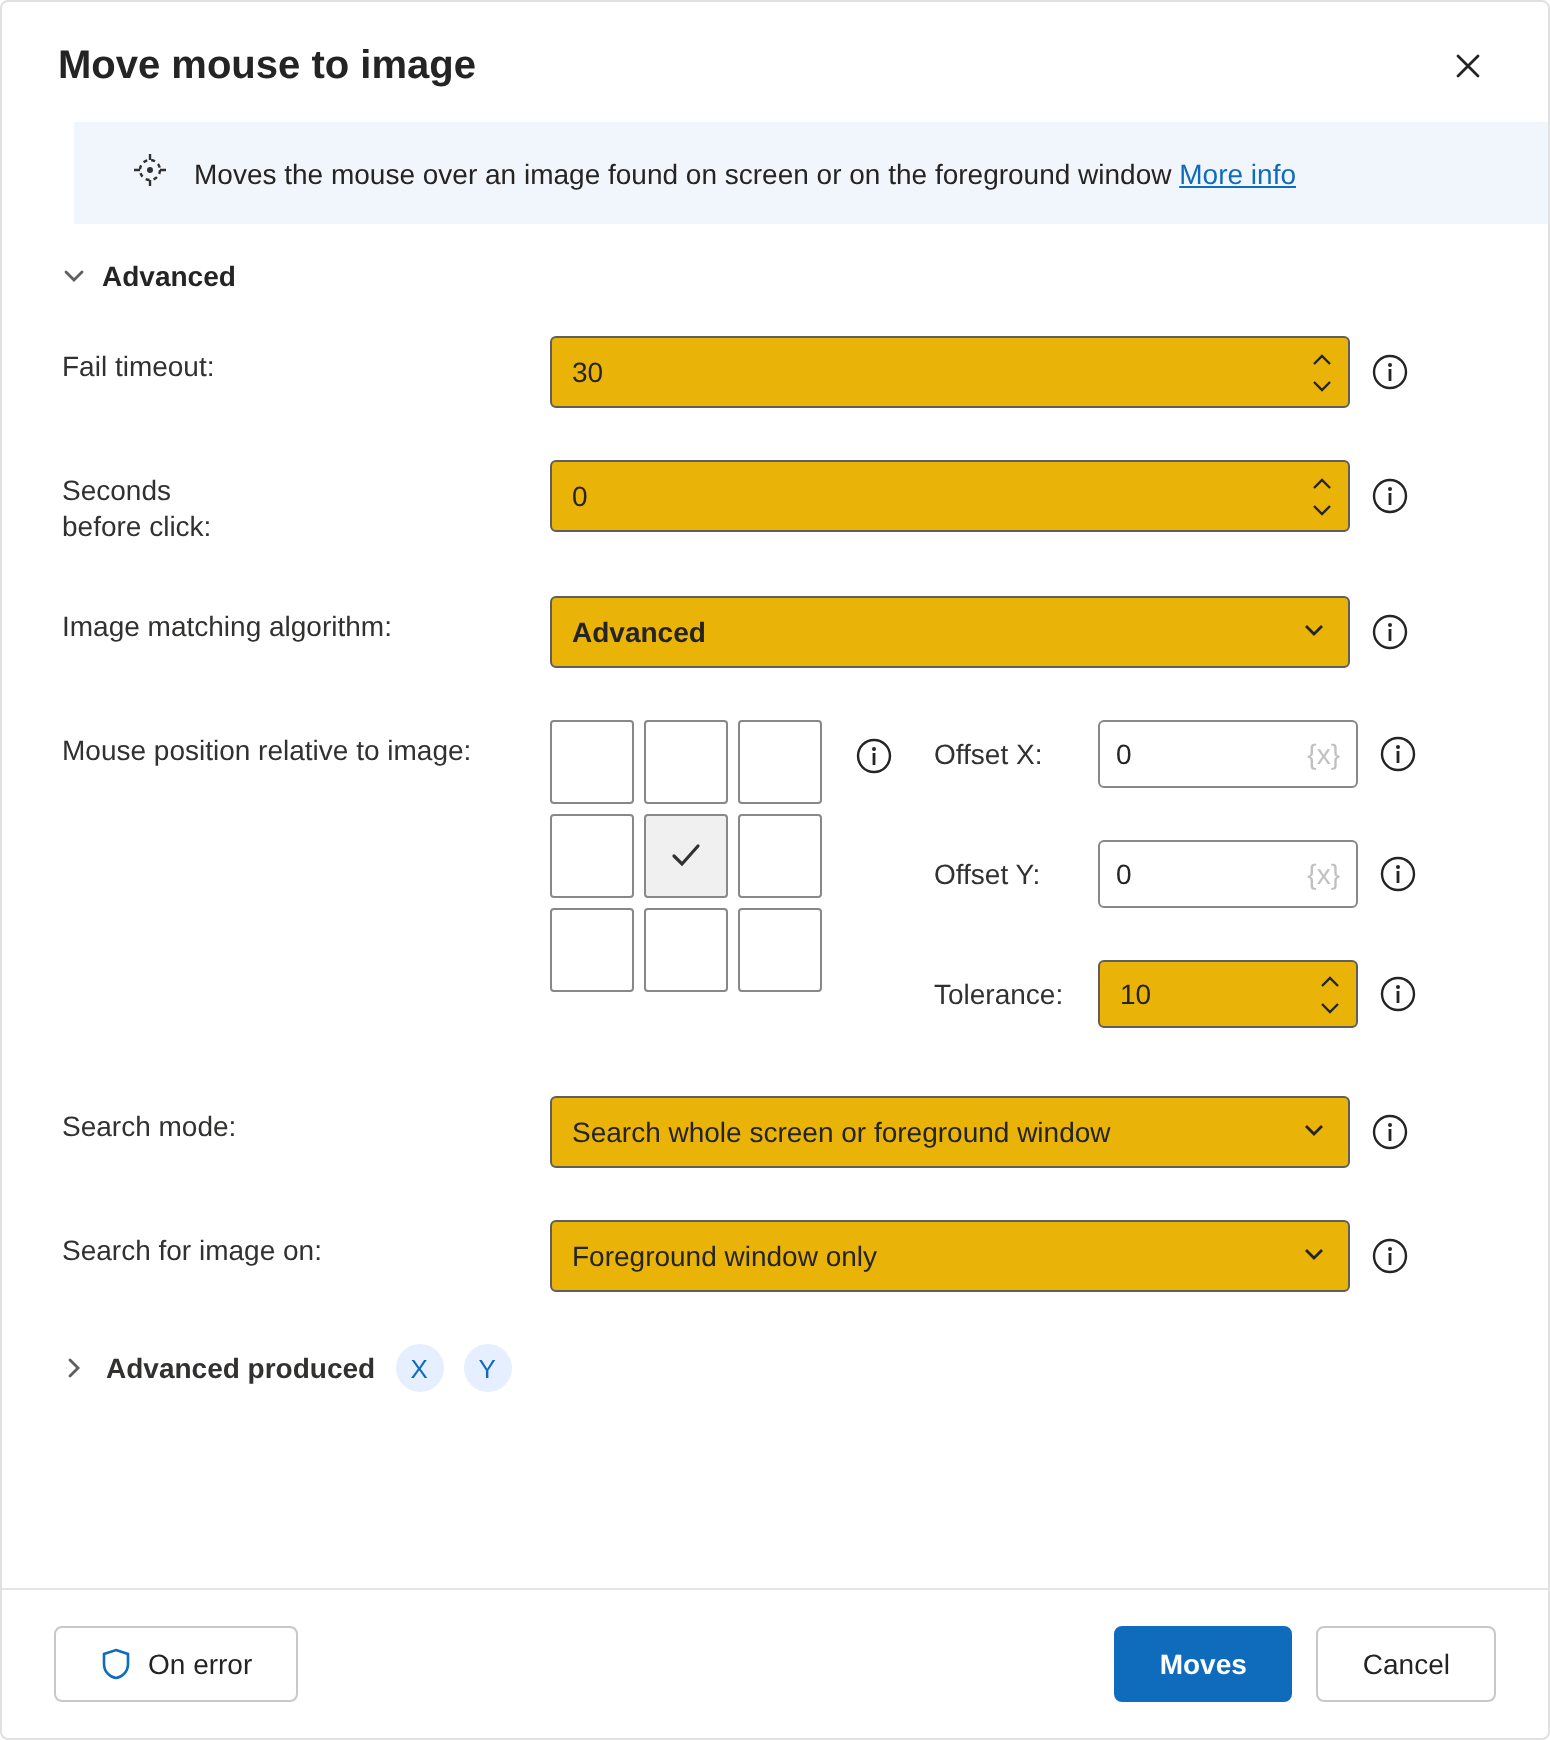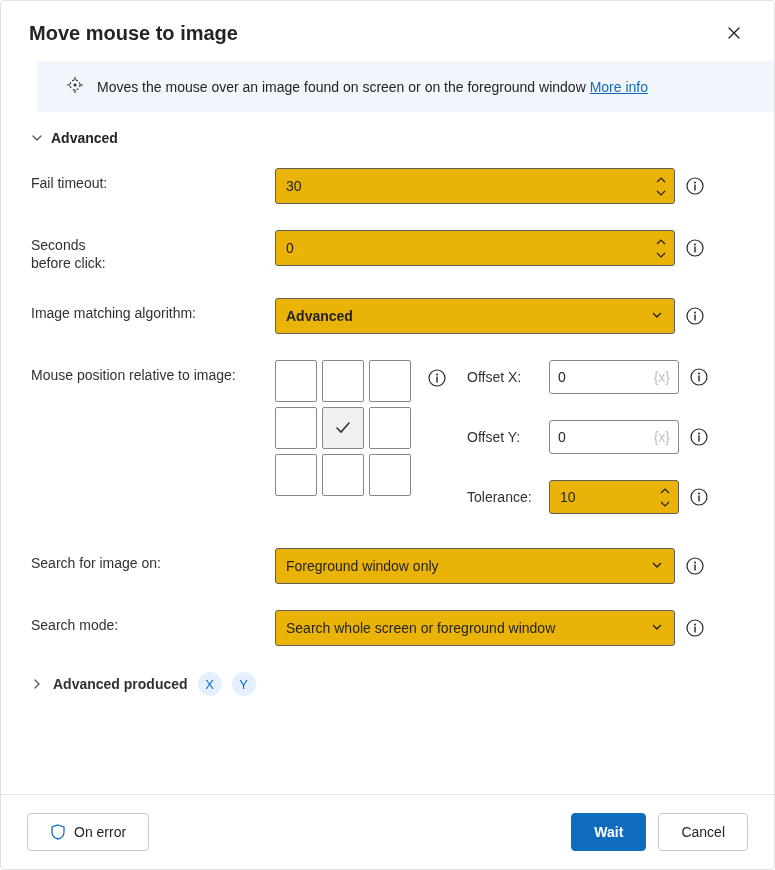--- a/index.html
+++ b/index.html
@@ -366,45 +366,45 @@
               <circle cx="9" cy="9" r="8" fill="none" stroke="#242424" stroke-width="1.2"></circle>
               <circle cx="9" cy="5.5" r="1" fill="#242424"></circle>
               <rect x="8.3" y="7.5" width="1.4" height="6" fill="#242424"></rect>
             </svg>
         </span>
       </div>
     </div>
   </div>
 
   <div class="row">
+    <div class="label-col">Search mode:</div>
+    <div class="control-col">
+      <div class="select wide">
+        <span class="select-value">Search whole screen or foreground window</span>
+        <span class="select-caret">
+          <svg width="14" height="14" viewBox="0 0 14 14">
+              <path d="M3 5 L7 9 L11 5" stroke="#242424" stroke-width="1.4" fill="none"></path>
+            </svg>
+        </span>
+      </div>
+      <span class="info-btn">
+        <svg width="18" height="18" viewBox="0 0 18 18">
+            <circle cx="9" cy="9" r="8" fill="none" stroke="#242424" stroke-width="1.2"></circle>
+            <circle cx="9" cy="5.5" r="1" fill="#242424"></circle>
+            <rect x="8.3" y="7.5" width="1.4" height="6" fill="#242424"></rect>
+          </svg>
+      </span>
+    </div>
+  </div>
+
+  <div class="row">
     <div class="label-col">Search for image on:</div>
     <div class="control-col">
       <div class="select wide">
         <span class="select-value">Foreground window only</span>
-        <span class="select-caret">
-          <svg width="14" height="14" viewBox="0 0 14 14">
-              <path d="M3 5 L7 9 L11 5" stroke="#242424" stroke-width="1.4" fill="none"></path>
-            </svg>
-        </span>
-      </div>
-      <span class="info-btn">
-        <svg width="18" height="18" viewBox="0 0 18 18">
-            <circle cx="9" cy="9" r="8" fill="none" stroke="#242424" stroke-width="1.2"></circle>
-            <circle cx="9" cy="5.5" r="1" fill="#242424"></circle>
-            <rect x="8.3" y="7.5" width="1.4" height="6" fill="#242424"></rect>
-          </svg>
-      </span>
-    </div>
-  </div>
-
-  <div class="row">
-    <div class="label-col">Search mode:</div>
-    <div class="control-col">
-      <div class="select wide">
-        <span class="select-value">Search whole screen or foreground window</span>
         <span class="select-caret">
           <svg width="14" height="14" viewBox="0 0 14 14">
               <path d="M3 5 L7 9 L11 5" stroke="#242424" stroke-width="1.4" fill="none"></path>
             </svg>
         </span>
       </div>
       <span class="info-btn">
         <svg width="18" height="18" viewBox="0 0 18 18">
             <circle cx="9" cy="9" r="8" fill="none" stroke="#242424" stroke-width="1.2"></circle>
             <circle cx="9" cy="5.5" r="1" fill="#242424"></circle>
@@ -431,19 +431,19 @@
   <button class="btn">
     <span class="bico">
       <svg width="16" height="16" viewBox="0 0 16 16">
           <path d="M8 1 L14 3 V8 C14 12 11 14.5 8 15 C5 14.5 2 12 2 8 V3 Z" fill="none" stroke="#0f6cbd" stroke-width="1.3"></path>
         </svg>
     </span>
     <span>On error</span>
   </button>
   <div style="display:flex; gap:12px;">
     <button class="btn primary">
-      <span>Wait</span>
+      <span>Moves</span>
     </button>
     <button class="btn">
       <span>Cancel</span>
     </button>
   </div>
 </div>
 
 </body></html>

